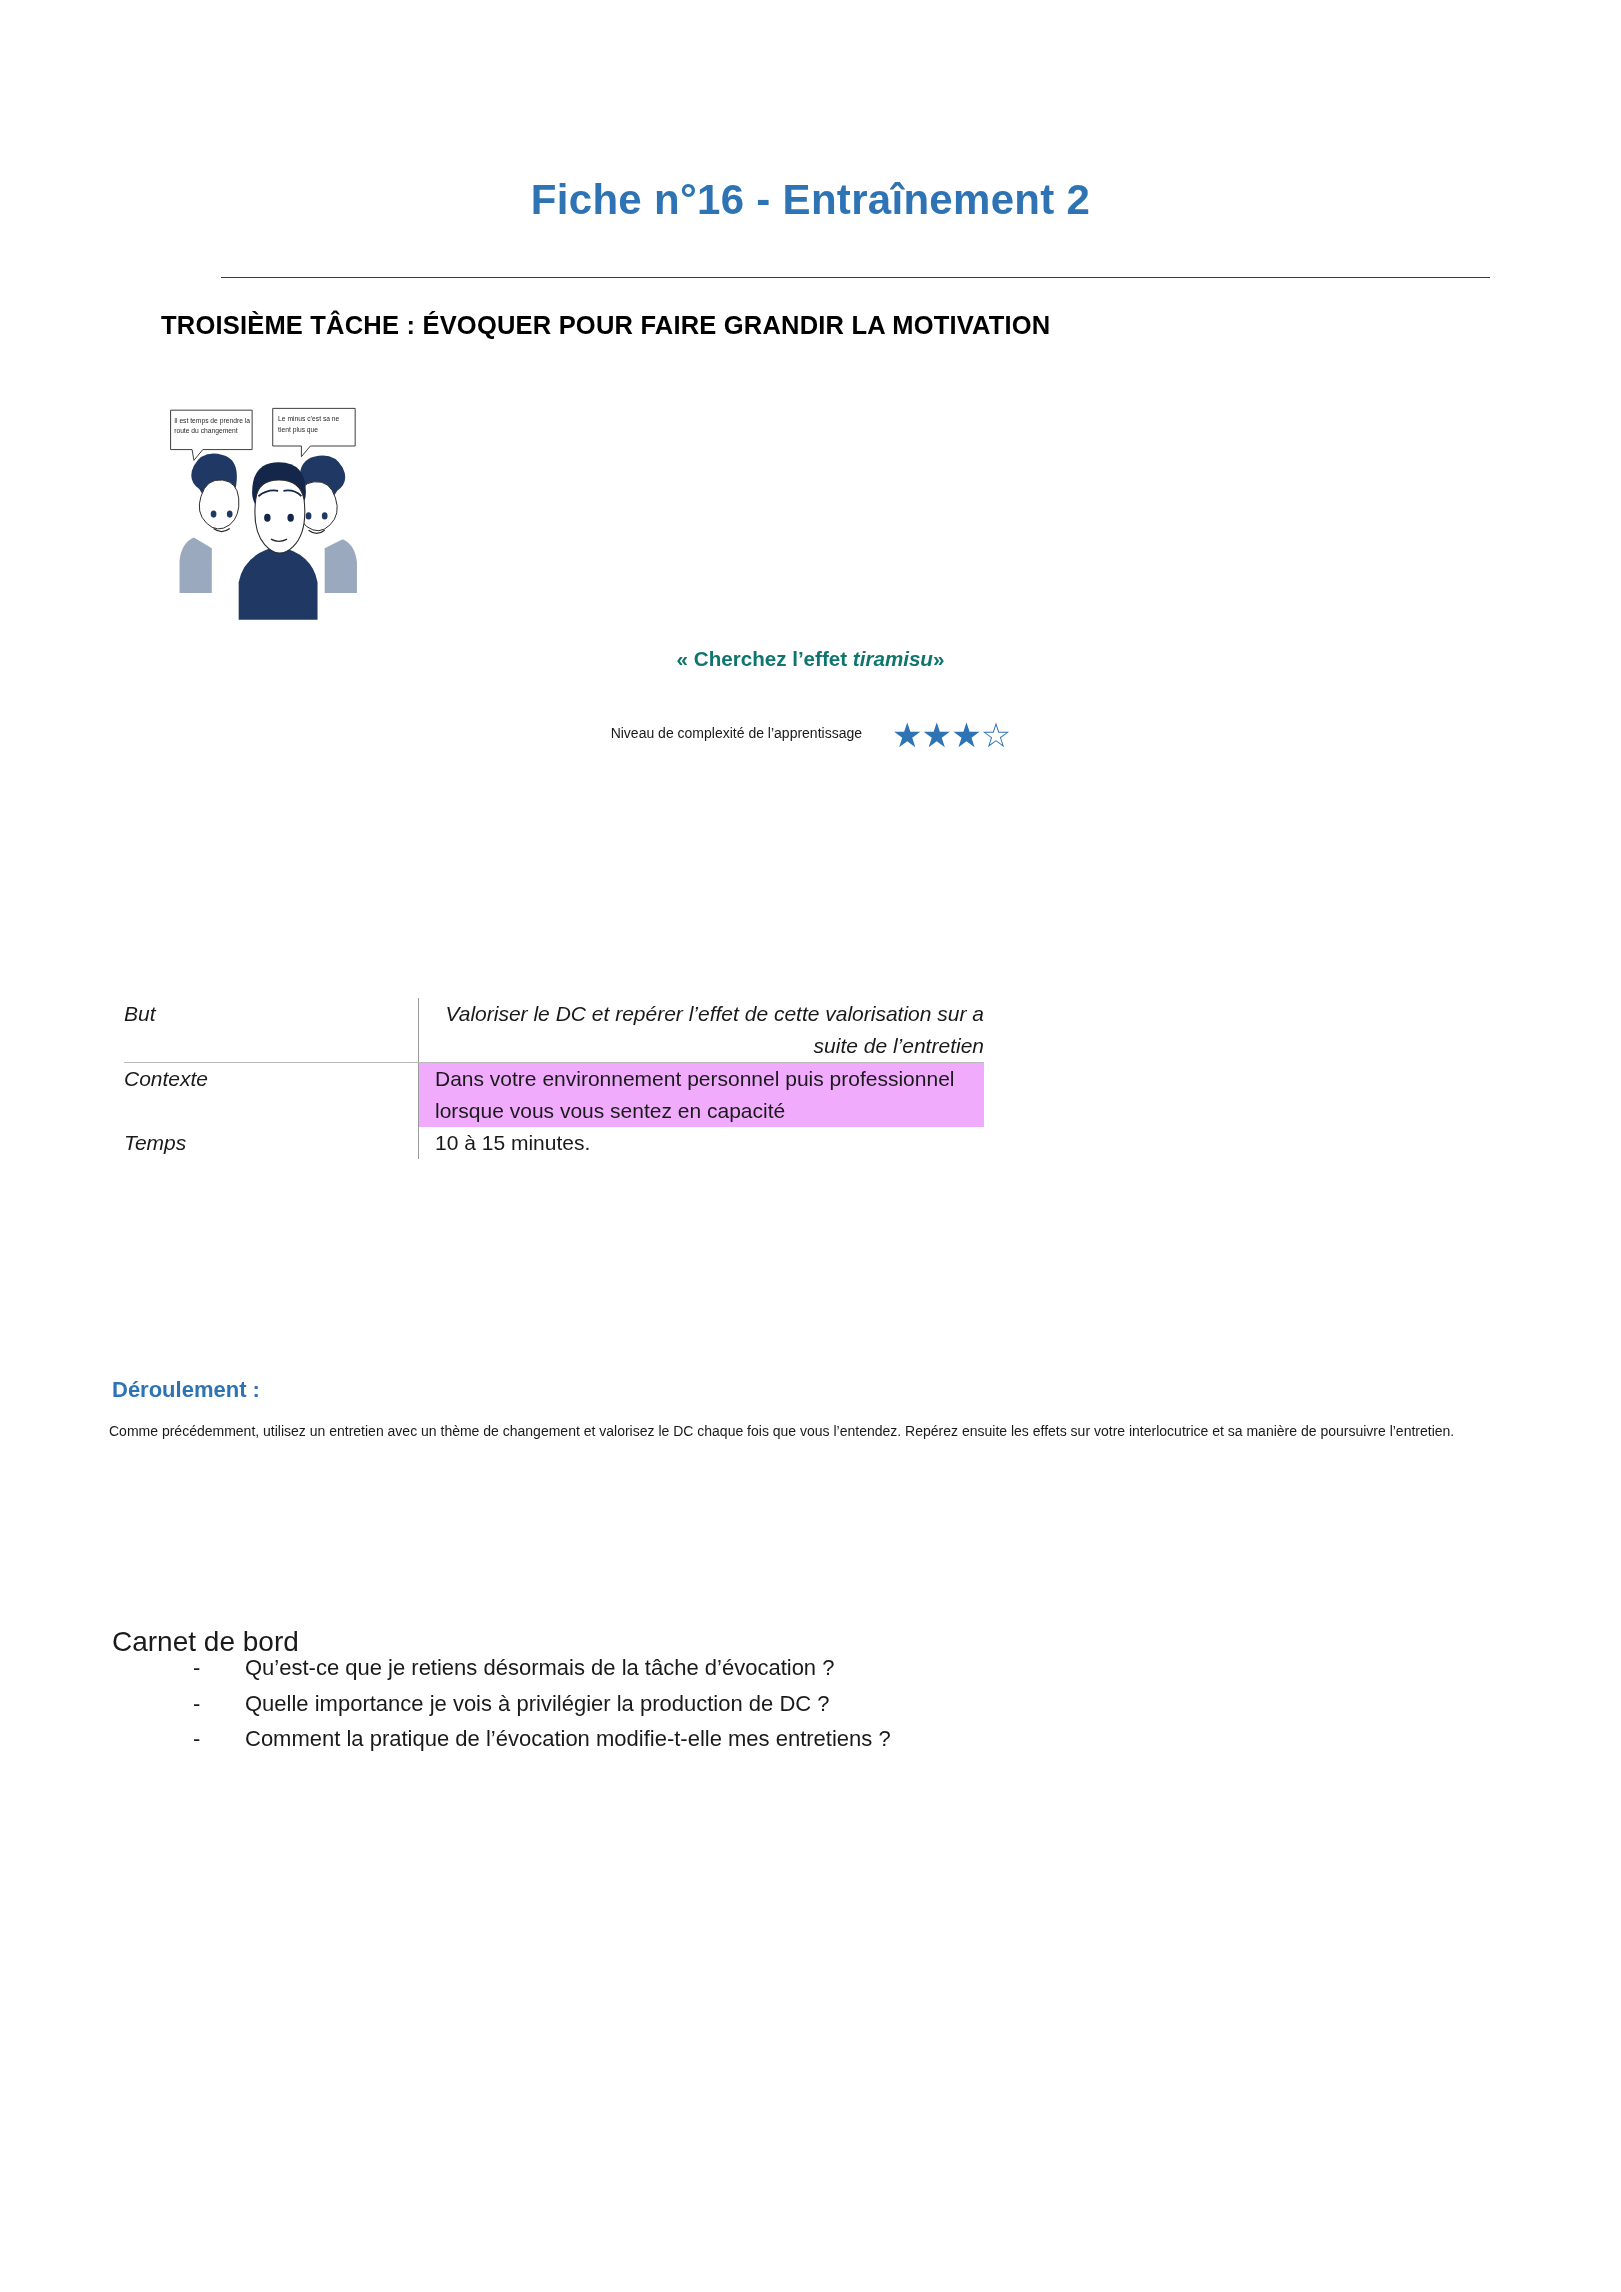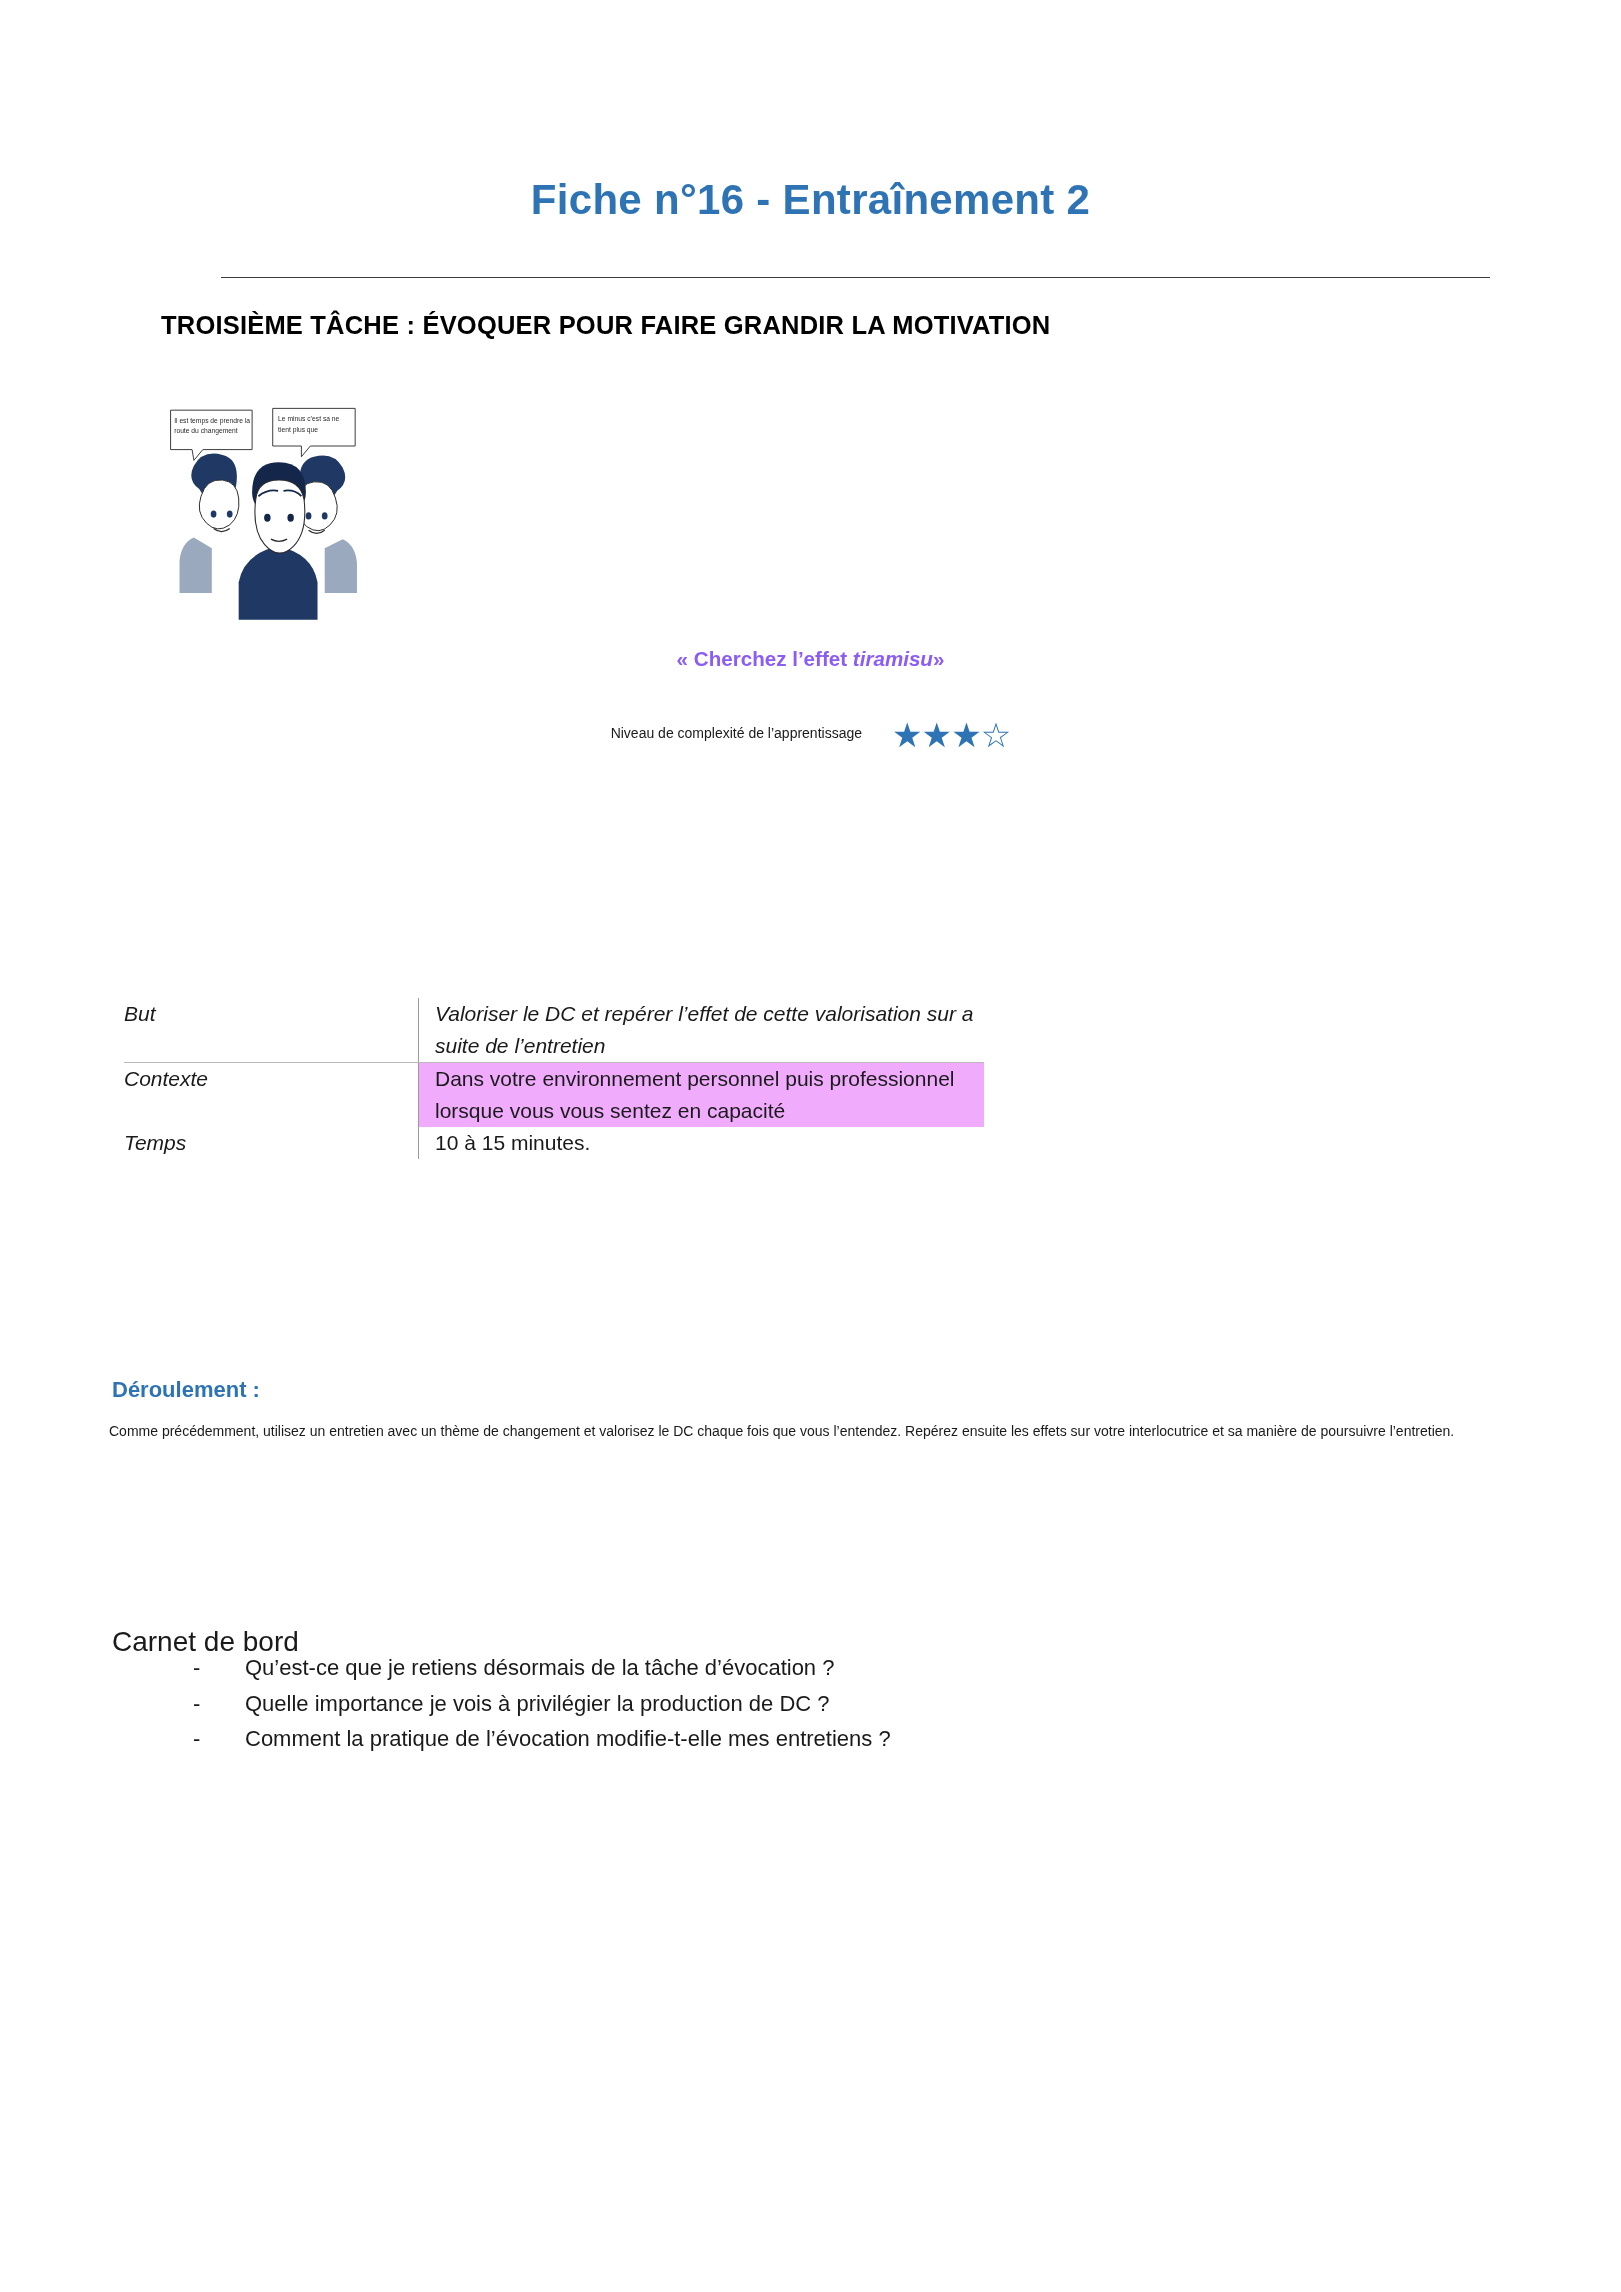--- a/index.html
+++ b/index.html
@@ -56,21 +56,21 @@
     height: 224px;
   }
   .quote {
     position: absolute;
     left: 0;
     right: 0;
     top: 647px;
     text-align: center;
     font-size: 20.6px;
     font-weight: bold;
-    color: #8b5cf6;
+    color: #0f766e;
   }
   .quote .ital {
     font-style: italic;
   }
   .level-row {
     position: absolute;
     left: 0;
     right: 0;
     top: 716px;
     display: flex;
@@ -110,20 +110,21 @@
     padding-right: 16px !important;
     line-height: 1.52;
   }
   .val {
     padding-left: 16px !important;
     line-height: 1.52;
     border-left: 1.4px solid #9a9a9a;
   }
   .row-but .val {
     font-style: italic;
+    text-align: right;
   }
   .row-ctx {
     background: #f0abfc;
   }
   .row-ctx .lbl {
     background: #ffffff;
   }
   .row-but .lbl, .row-but .val {
     border-bottom: 1.4px solid #b9b9b9;
   }

